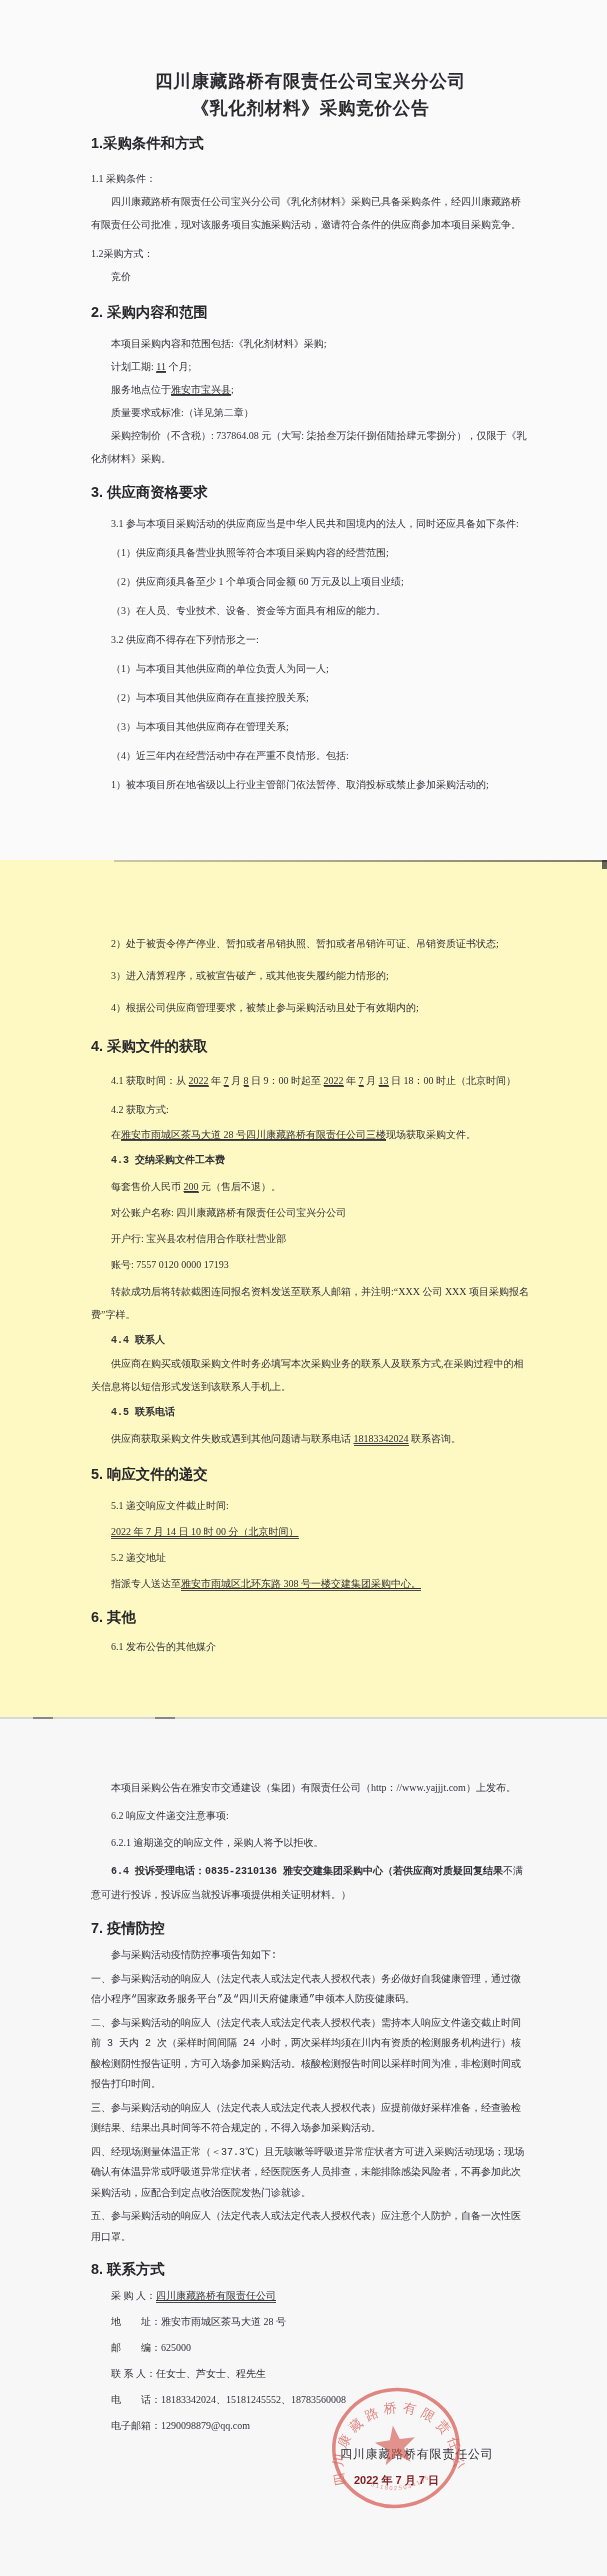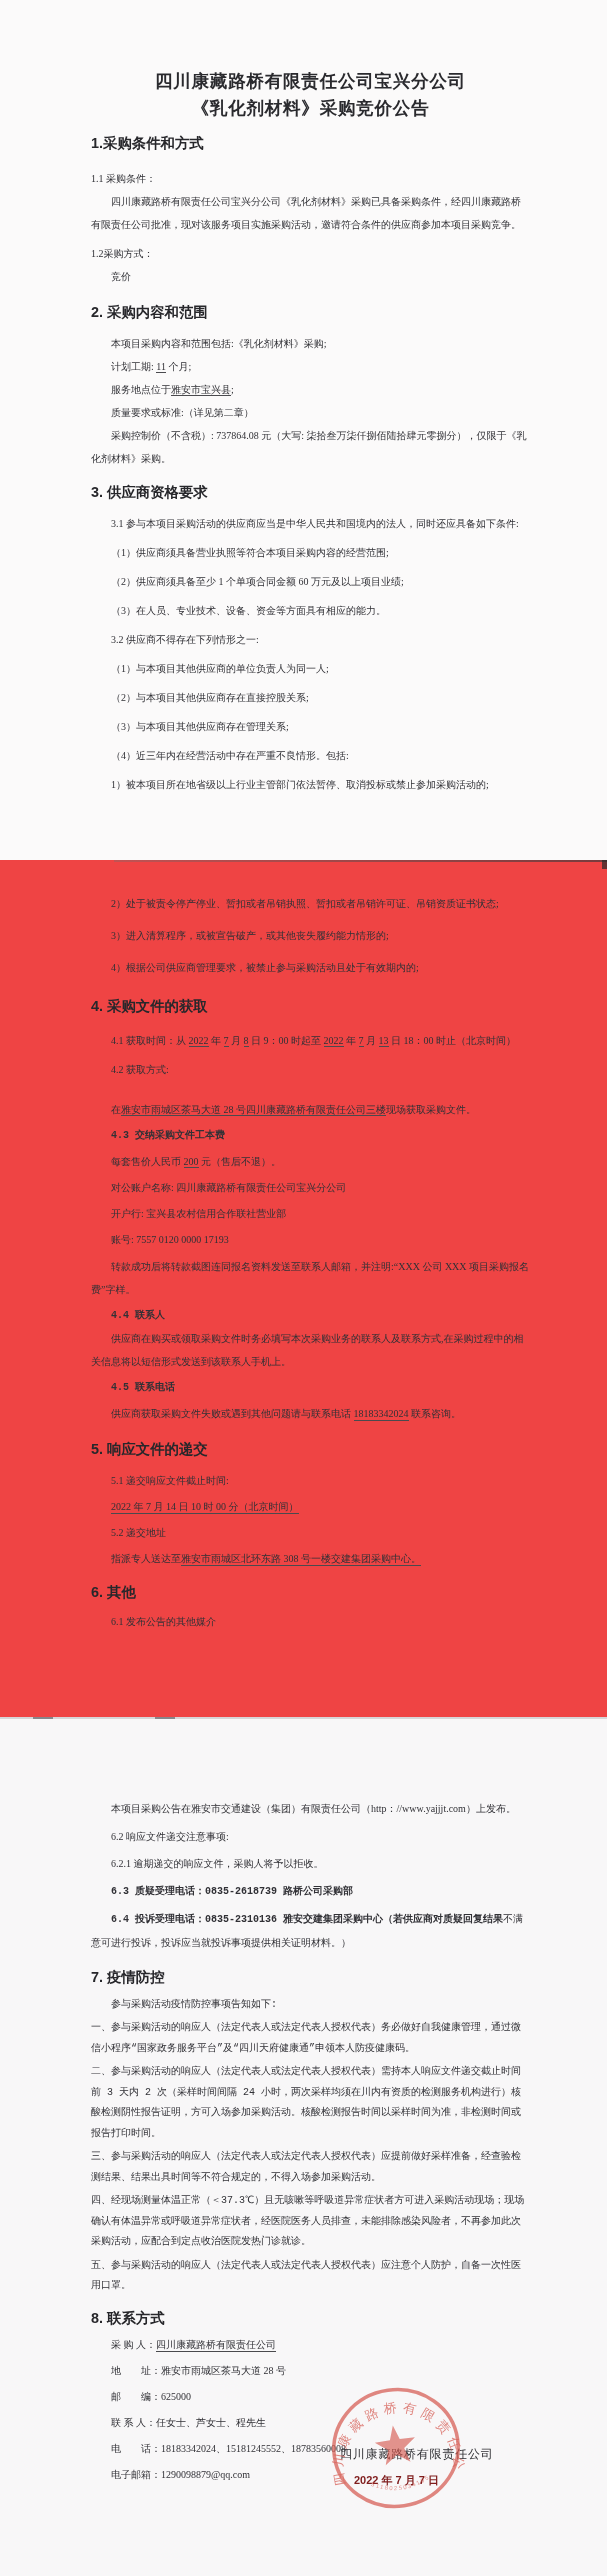--- a/index.html
+++ b/index.html
@@ -1,30 +1,30 @@
 <!DOCTYPE html>
 <html style="font-size:12px"><head>
 <meta charset="utf-8">
 <style>
   html,body{margin:0;padding:0;background:#e9e7e8;}
   .doc{width:607px;height:2576px;margin:0 auto;position:relative;font-family:"Liberation Serif",serif;}
   .page{position:relative;width:607px;box-sizing:border-box;padding-left:91px;padding-right:77px;overflow:hidden;}
   .page1{height:860px;background:#fbfafa;padding-top:68px;}
-  .page2{height:857px;background:#ef4444;padding-top:32px;}
-  .page3{height:859px;background:#f8f7f8;padding-top:80px;}
+  .page2{height:857px;background:#fef9c3;padding-top:72px;}
+  .page3{height:859px;background:#f8f7f8;padding-top:59px;}
   .title{font-family:"Liberation Sans",sans-serif;font-weight:bold;font-size:17.5px;line-height:27px;
          color:#2a2a2e;text-align:center;letter-spacing:0.8px;margin:0;}
   .sec{font-family:"Liberation Sans",sans-serif;font-weight:bold;font-size:14.4px;line-height:24px;
        color:#27272b;margin:0;}
   .p{font-size:10px;line-height:23px;color:#313136;margin:0;text-indent:2em;}
   .noind{text-indent:0;}
   .bold{font-weight:bold;font-family:Liberation Mono, monospace;}
-  .u{border-bottom:0.8px solid #4a4a4e;padding-bottom:0.8px;}
+  .u{border-bottom:0.8px solid #4a4a4e;padding-bottom:0.8px;text-decoration:underline;}
   .tight{line-height:20.5px;font-family:Liberation Mono, monospace;}
-  .g2{margin-top:17px}.g4{margin-top:3px}.g6{margin-top:4.6px}.g8{margin-top:6px}
+  .g2{margin-top:2px}.g4{margin-top:3px}.g6{margin-top:4.6px}.g8{margin-top:6px}
   .g10{margin-top:7.6px}.g12{margin-top:9px}.g14{margin-top:10.6px}.g16{margin-top:12px}
   .g20{margin-top:15px}
   .pagebreak1{position:absolute;top:0;left:114px;right:0;height:1.5px;
       background:linear-gradient(to right,rgba(110,110,112,.35),rgba(55,55,58,.65));}
   .edge1{position:absolute;top:0;right:0;width:4.6px;height:9px;background:rgba(40,40,42,.7);}
   .pagebreak2{position:absolute;top:0;left:0;right:0;height:1.5px;background:rgba(130,128,132,.28);}
   .tick{position:absolute;top:0;height:2.3px;width:20px;background:rgba(70,70,74,.55);}
   .tick-a{left:33px;}.tick-b{left:155px;}
   .contact .p{margin-top:3px;}
   .signblock{position:absolute;left:0;top:0;width:607px;height:0;}
@@ -104,21 +104,20 @@
   </div>
 
   <div class="page page3">
     <div class="pagebreak2"></div>
     <div class="tick tick-a"></div>
     <div class="tick tick-b"></div>
 
     <p class="p">本项目采购公告在雅安市交通建设（集团）有限责任公司（http：//www.yajjjt.com）上发布。</p>
     <p class="p g6">6.2 响应文件递交注意事项:</p>
     <p class="p g6">6.2.1 逾期递交的响应文件，采购人将予以拒收。</p>
-    <p class="p g6 bold">6.3 质疑受理电话：0835-2618739 路桥公司采购部</p>
     <p class="p g6"><span class="bold">6.4 投诉受理电话：0835-2310136 雅安交建集团采购中心（若供应商对质疑回复结果</span><span>不满意可进行投诉，投诉应当就投诉事项提供相关证明材料。）</span></p>
 
     <p class="sec g14">7. 疫情防控</p>
     <p class="p tight g8">参与采购活动疫情防控事项告知如下:</p>
     <p class="p tight noind g4">一、参与采购活动的响应人（法定代表人或法定代表人授权代表）务必做好自我健康管理，通过微信小程序“国家政务服务平台”及“四川天府健康通”申领本人防疫健康码。</p>
     <p class="p tight noind g4">二、参与采购活动的响应人（法定代表人或法定代表人授权代表）需持本人响应文件递交截止时间前 3 天内 2 次（采样时间间隔 24 小时，两次采样均须在川内有资质的检测服务机构进行）核酸检测阴性报告证明，方可入场参加采购活动。核酸检测报告时间以采样时间为准，非检测时间或报告打印时间。</p>
     <p class="p tight noind g4">三、参与采购活动的响应人（法定代表人或法定代表人授权代表）应提前做好采样准备，经查验检测结果、结果出具时间等不符合规定的，不得入场参加采购活动。</p>
     <p class="p tight noind g4">四、经现场测量体温正常（＜37.3℃）且无咳嗽等呼吸道异常症状者方可进入采购活动现场；现场确认有体温异常或呼吸道异常症状者，经医院医务人员排查，未能排除感染风险者，不再参加此次采购活动，应配合到定点收治医院发热门诊就诊。</p>
     <p class="p tight noind g4">五、参与采购活动的响应人（法定代表人或法定代表人授权代表）应注意个人防护，自备一次性医用口罩。</p>
 

